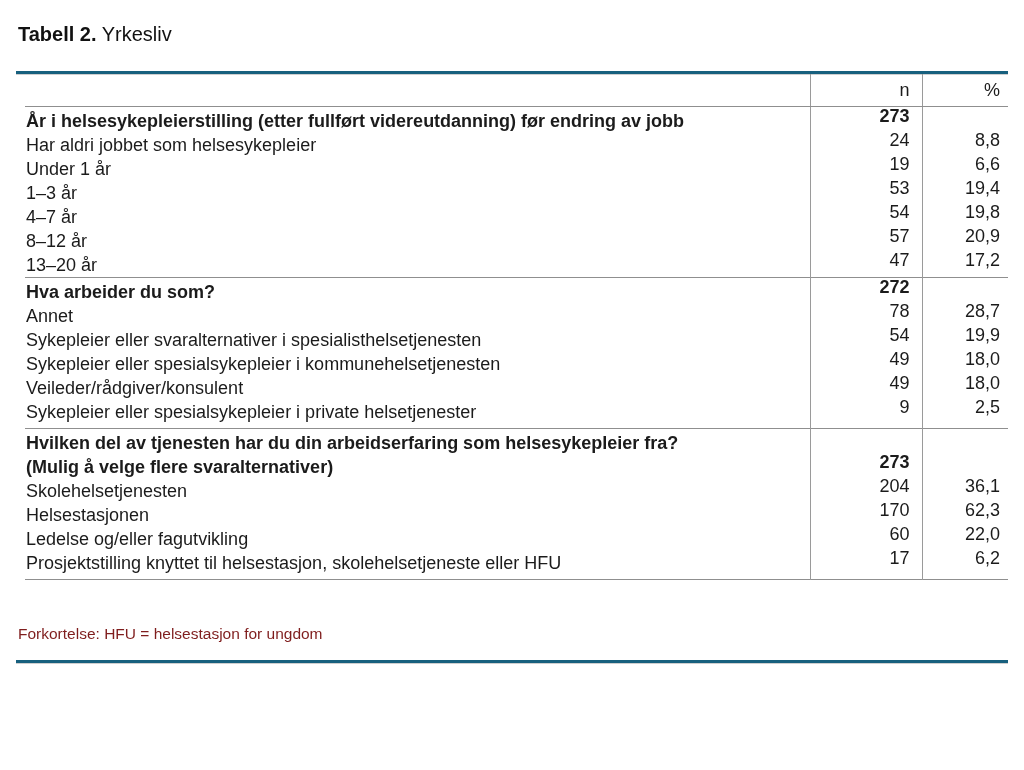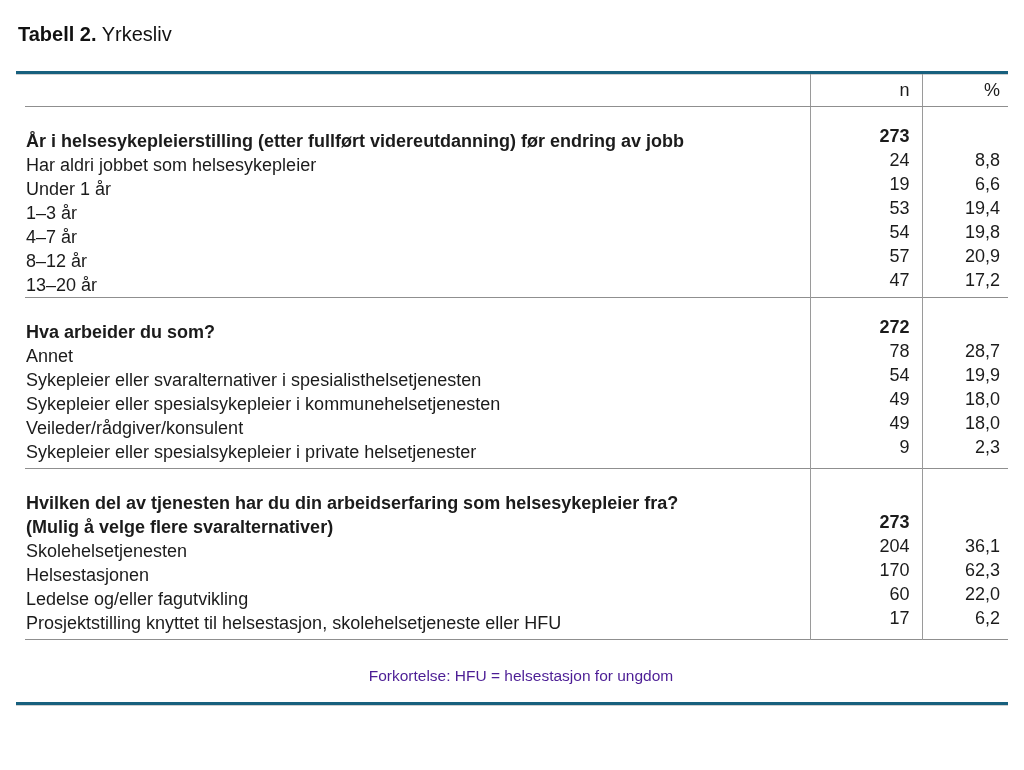--- a/index.html
+++ b/index.html
@@ -45,31 +45,30 @@
     vertical-align: bottom;
     padding: 0 0 4px 0;
     border-bottom: 1.5px solid #8f8f8f;
   }
   td, th { box-sizing: border-box; }
   td { vertical-align: top; padding: 0; }
   .col-label { text-align: left; padding-left: 1px; padding-right: 10px; }
   .col-n { text-align: right; padding-right: 12px; border-left: 1px solid #9a9a9a; }
   .col-pct { text-align: right; padding-right: 8px; border-left: 1px solid #9a9a9a; }
   tbody.section { border-bottom: 1.5px solid #8f8f8f; }
-  tr.section-header td { font-weight: 700; padding-top: 22px; }
+  tr.section-header td { font-weight: 700; padding-top: 2px; }
   tr.row-last td { padding-bottom: 4px; }
   td.valign-bottom { vertical-align: bottom; }
   .shift { position: relative; top: -5px; display: inline-block; text-align: right; }
   .hdr2line span { display: block; }
   .footnote {
-    margin: 26px 0 0 18px;
+    margin: 44px 0 0 18px;
     font-size: 15.5px;
     line-height: 20px;
-    color: #4c1d95;
-    text-align: center;
+    color: #7f1d1d;
   }
 </style>
 </head>
 <body>
 
 <div class="page">
 
   <div class="title">
     <span class="bold">Tabell 2.</span>
     <span>Yrkesliv</span>
@@ -151,21 +150,21 @@
         <td class="col-pct"><span class="shift">18,0</span></td>
       </tr>
       <tr>
         <td class="col-label">Veileder/rådgiver/konsulent</td>
         <td class="col-n"><span class="shift">49</span></td>
         <td class="col-pct"><span class="shift">18,0</span></td>
       </tr>
       <tr class="row-last">
         <td class="col-label">Sykepleier eller spesialsykepleier i private helsetjenester</td>
         <td class="col-n"><span class="shift">9</span></td>
-        <td class="col-pct"><span class="shift">2,3</span></td>
+        <td class="col-pct"><span class="shift">2,5</span></td>
       </tr>
     </tbody>
 
     <tbody class="section">
       <tr class="section-header">
         <td class="col-label hdr2line">
           <span>Hvilken del av tjenesten har du din arbeidserfaring som helsesykepleier fra?</span>
           <span>(Mulig å velge flere svaralternativer)</span>
         </td>
         <td class="col-n valign-bottom"><span class="shift">273</span></td>

